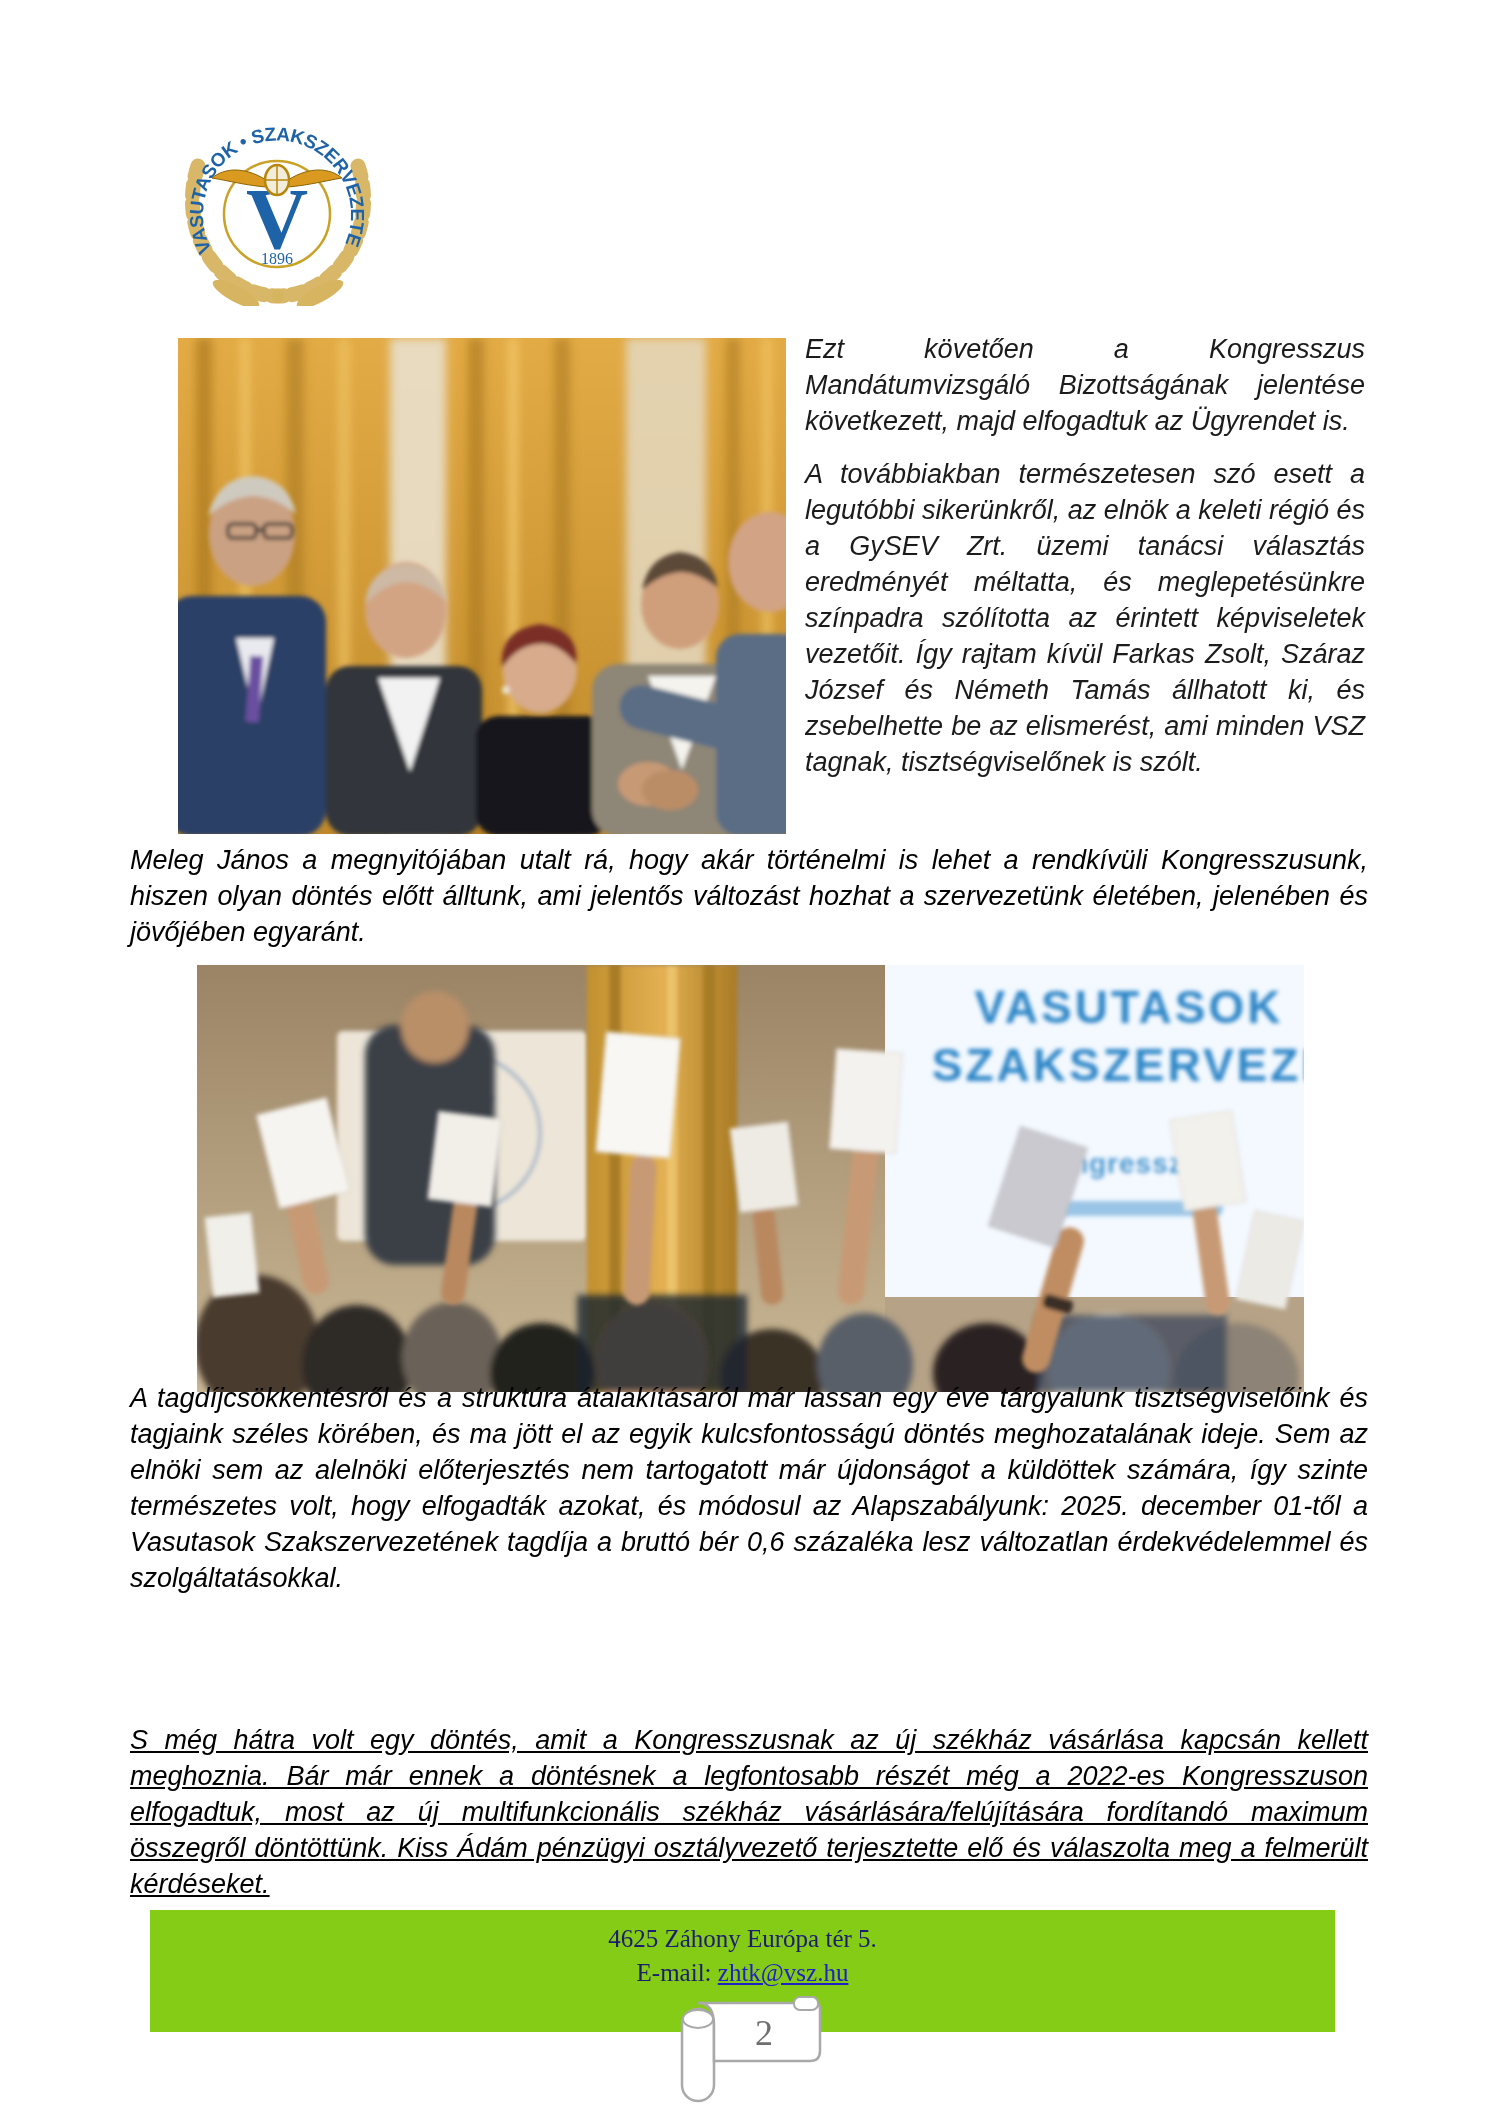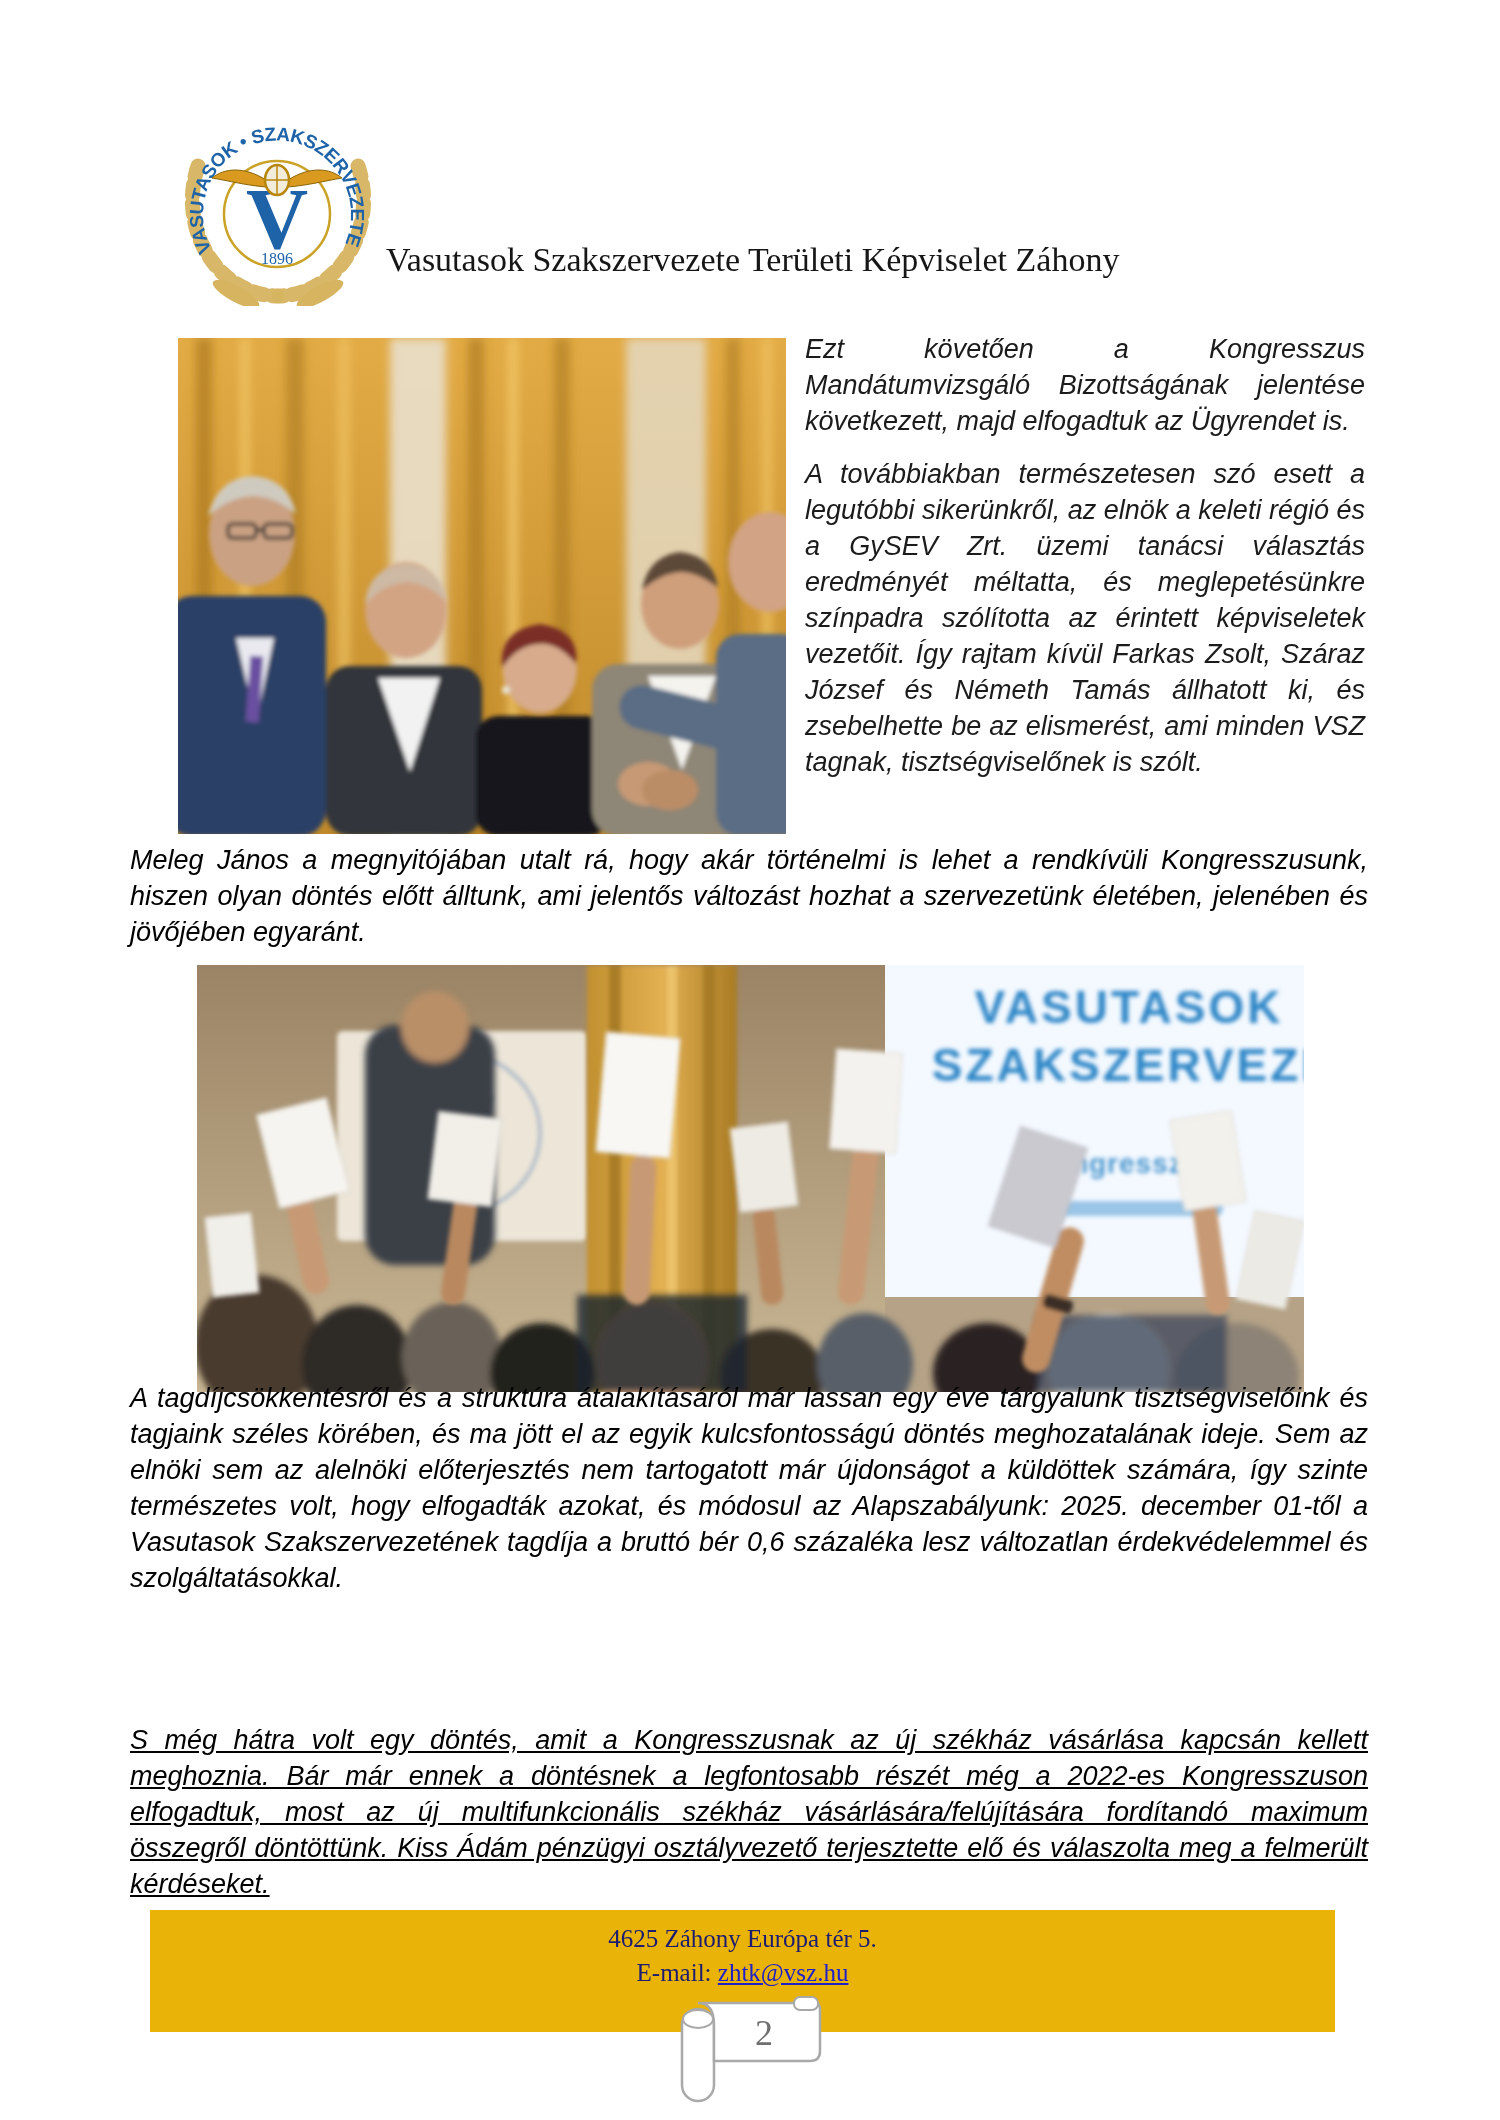--- a/index.html
+++ b/index.html
@@ -9,21 +9,21 @@
          font-family:"Liberation Serif",serif;}
   .body-col{position:absolute;left:805px;top:331px;width:560px;
             font:italic 27px/36px "Liberation Sans",sans-serif;color:#1b1b1b;text-align:justify;}
   .body-col p{margin:0 0 17px 0;}
   .p-full{position:absolute;left:130px;width:1238px;
           font:italic 27px/36px "Liberation Sans",sans-serif;color:#000000;text-align:justify;margin:0;}
   #par-full-1{top:842px;}
   #par-full-2{top:1380px;}
   #par-full-3{top:1722px;text-decoration:underline;}
   .photo{position:absolute;display:block;}
-  .footer-bar{position:absolute;left:150px;top:1910px;width:1185px;height:122px;background:#eab308;
+  .footer-bar{position:absolute;left:150px;top:1910px;width:1185px;height:122px;background:#84cc16;
               color:#1C1C70;text-align:center;font-family:"Liberation Serif",serif;
               font-size:25px;line-height:34px;padding-top:12px;box-sizing:border-box;}
   .footer-bar a{color:#2121C8;text-decoration:underline;}
   .logo{position:absolute;left:172px;top:80px;}
   .scroll-badge{position:absolute;left:668px;top:1995px;}
 </style>
 </head>
 <body>
 
 <div class="page">
@@ -52,21 +52,20 @@
       <path d="M 94,100 C 72,86 52,88 40,98 C 58,101 72,105 94,107 Z" fill="#DA9A1F" stroke="#8a6508" stroke-width="1"></path>
       <path d="M 116,100 C 138,86 158,88 170,98 C 152,101 138,105 116,107 Z" fill="#DA9A1F" stroke="#8a6508" stroke-width="1"></path>
       <ellipse cx="105" cy="100" rx="12" ry="15" fill="#f2ecda" stroke="#B8860B" stroke-width="2.5"></ellipse>
       <line x1="105" y1="86" x2="105" y2="114" stroke="#B8860B" stroke-width="1.5"></line>
       <line x1="94" y1="100" x2="116" y2="100" stroke="#B8860B" stroke-width="1.5"></line>
     </g>
 
     <text x="105" y="184" text-anchor="middle" font-family="Liberation Serif, serif" font-size="16" fill="#1E63A8">1896</text>
   </svg>
 
-  <div class="title">Vasutasok Szakszervezete Területi Képviselet Záhony</div>
 
   <svg class="photo" style="left:178px;top:338px;" width="608" height="496" viewBox="0 0 608 496">
     <defs>
       <linearGradient id="gold1" x1="0" y1="0" x2="0" y2="1">
         <stop offset="0" stop-color="#e3ab45"></stop>
           <stop offset="1" stop-color="#c08a2b"></stop>
       </linearGradient>
       <filter id="b2" x="-20%" y="-20%" width="140%" height="140%">
           <feGaussianBlur stdDeviation="2.2"></feGaussianBlur>
         </filter>

